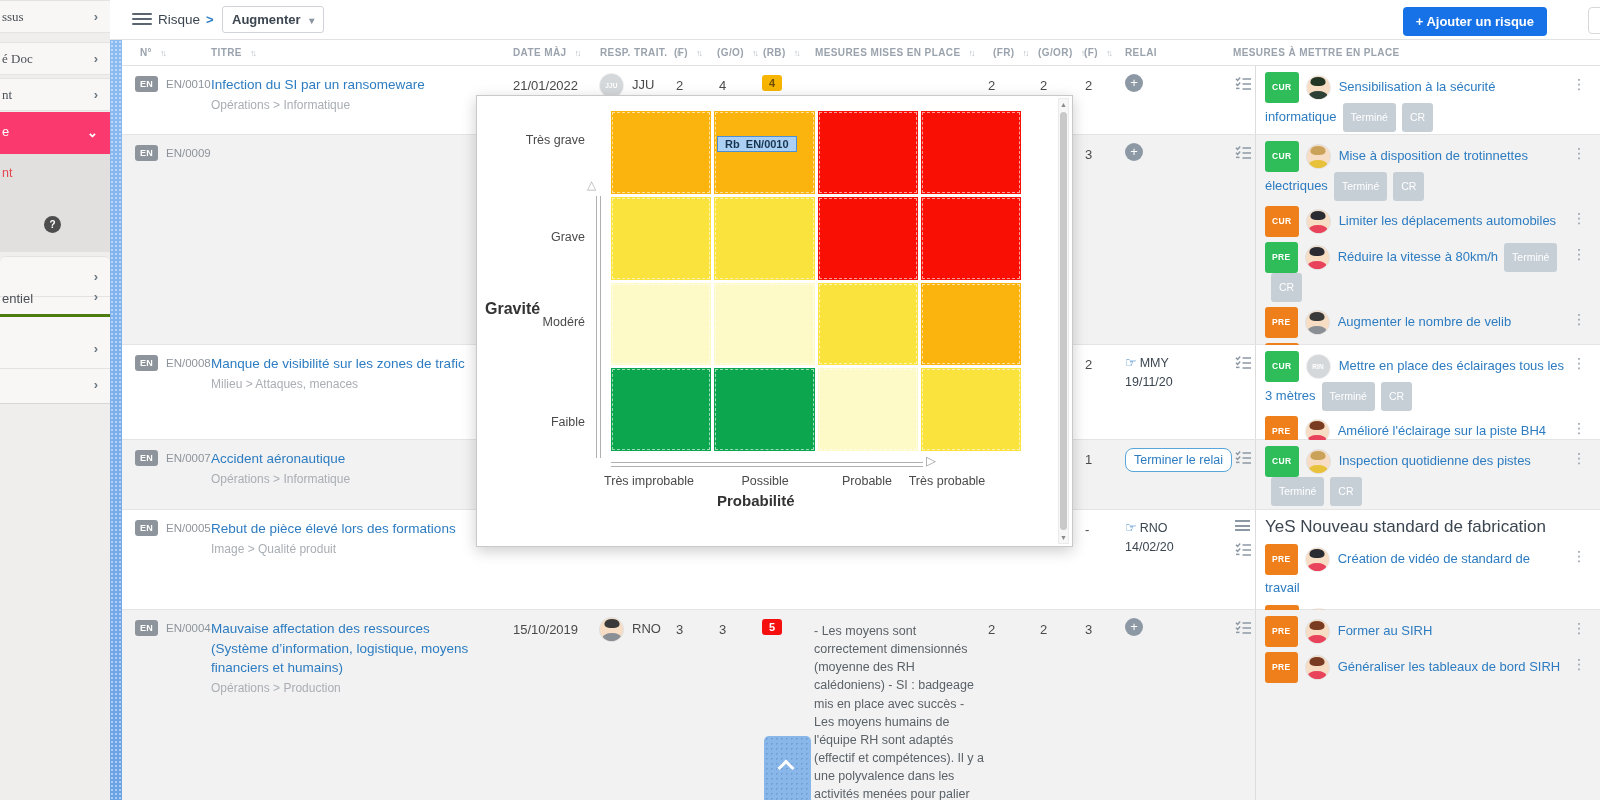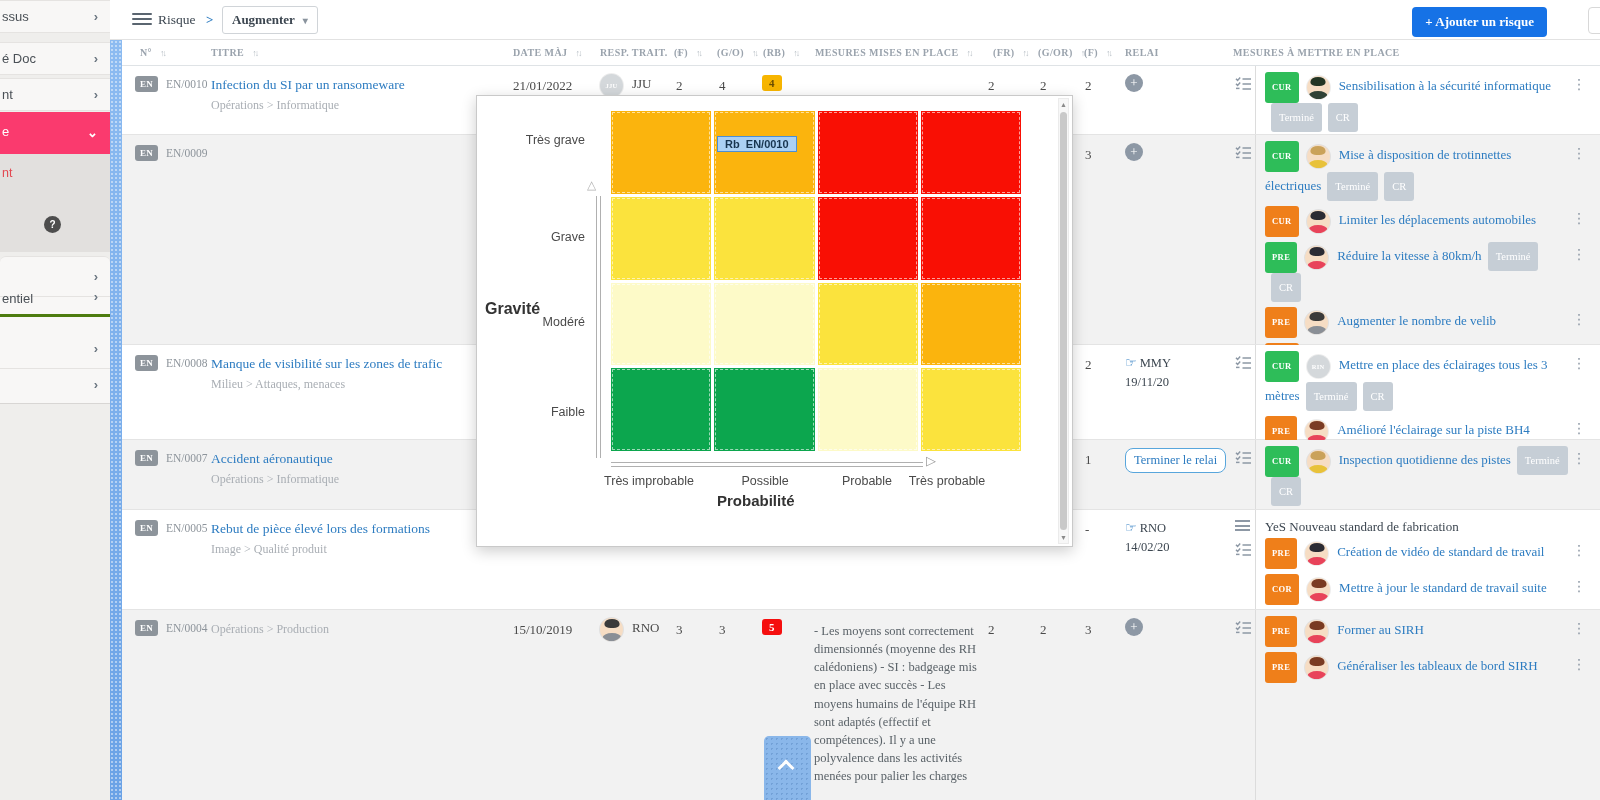--- a/index.html
+++ b/index.html
@@ -4,36 +4,36 @@
 <style>
   * { margin:0; padding:0; box-sizing:border-box; }
   html,body { width:1600px; height:800px; overflow:hidden; background:#fff;
     font-family:"Liberation Sans", sans-serif; }
   body { position:relative; color:#4a4a4a; }
 
   
   .sidebar { position:absolute; left:0; top:0; width:110px; height:800px; background:#efeeec; z-index:2; }
   .snav-item { position:absolute; left:0; width:110px; height:33px; background:#f8f7f6;
     border-bottom:1px solid #e5e3e1; border-top:1px solid #e5e3e1; font-size:13px; color:#4a5056; }
-  .snav-item .lbl { position:absolute; left:2px; top:8px; white-space:nowrap; }
+  .snav-item .lbl { position:absolute; left:2px; top:8px; white-space:nowrap;font-family:Liberation Serif, serif; }
   .chev { position:absolute; right:12px; top:8px; color:#6b7681; font-size:13px; font-weight:bold; }
   .snav-active { position:absolute; left:0; top:112px; width:110px; height:42px; background:#fa3a6e; color:#fff; }
   .snav-active .lbl { position:absolute; left:2px; top:12px; font-size:13px; }
   .snav-active .chev { color:#fff; top:13px; }
   .subpanel { position:absolute; left:0; top:154px; width:110px; height:98px; background:#e2e0de; }
   .subpanel .sub { position:absolute; left:2px; top:12px; color:#e34850; font-size:12.5px; }
   .help-circle { position:absolute; left:44px; top:62px; width:17px; height:17px; border-radius:50%;
     background:#4d4d4d; color:#fff; font-size:10px; font-weight:bold; text-align:center; line-height:17px; }
   .scard2 { position:absolute; left:0; top:256px; width:110px; height:148px; background:#f8f7f6;
     border-top:1px solid #e5e3e1; border-bottom:1px solid #d8d6d4; border-radius:6px 6px 0 0; }
   .scard2 .it { position:absolute; left:0; width:110px; height:36px; }
   .scard2 .it .lbl { position:absolute; left:2px; top:10px; font-size:13px; color:#4a5056; white-space:nowrap; }
 
   
-  .main { position:absolute; left:110px; top:0; right:0; height:800px;font-family:Liberation Serif, serif; }
+  .main { position:absolute; left:110px; top:0; right:0; height:800px; }
   .topbar { position:absolute; left:0; top:0; right:0; height:40px; background:#fff; border-bottom:1px solid #e2e2e2; z-index:3; }
   .burger { position:absolute; left:22px; top:13px; width:20px; height:14px; cursor:pointer; }
   .burger span { display:block; height:2px; background:#5a6570; margin-bottom:3px; border-radius:1px; }
   .bc-root { position:absolute; left:48px; top:12px; font-size:13.5px; color:#3c4650; }
   .bc-sep { position:absolute; left:96px; top:12px; font-size:13px; color:#2d7cc1; font-weight:bold; }
   .bc-dd { position:absolute; left:112px; top:6px; border:1px solid #d0d4d8; border-radius:3px; background:#fff;
     padding:5px 9px; font-size:13px; color:#3c4650; font-weight:bold; }
   .bc-dd .caret { color:#8a949e; font-size:10px; margin-left:5px; }
   .add-btn { position:absolute; right:53px; top:7px; background:#1672e6; color:#fff; border:none; border-radius:4px;
     padding:7px 13px; font-size:13px; font-weight:bold; font-family:inherit; cursor:pointer; }
@@ -92,32 +92,32 @@
   .photo-a { --hair:#233524; --shirt:#2f4136; } .photo-b { --hair:#caa25a; --shirt:#e8c23a; }
   .photo-c { --hair:#2b2b33; --shirt:#e8435a; } .photo-d { --hair:#3a3a3a; --shirt:#8a8f96; }
   .photo-e { --hair:#7a3b23; --shirt:#e8435a; }
   .av.init { background:#d4d8db; } .av.init::before,.av.init::after { display:none; }
   .av.init span { position:absolute; inset:0; color:#fff; font-size:6.5px; font-weight:bold;
     text-align:center; line-height:23px; letter-spacing:.2px; }
   .mlabel { color:#2d7cc1; font-size:13px; cursor:pointer; }
   .mbadge { display:inline-block; background:#c6ced6; color:#fff; font-size:10.5px; padding:2px 8px;
     border-radius:3px; margin-left:6px; }
   .kebab { position:absolute; right:-18px; top:0; color:#8d98a5; font-size:14px; cursor:pointer; }
-  .grp-title { font-size:13px; color:#3c4650; line-height:22px; display:block; margin-bottom:0; }
+  .grp-title { font-size:17px; color:#3c4650; line-height:22px; display:block; margin-bottom:6px; }
   .icon-btn { cursor:pointer; }
   .burger-sm { display:inline-block; width:15px; }
   .burger-sm i { display:block; height:2px; background:#8d98a5; margin-bottom:2.5px; }
 
   
   .overlay { position:absolute; left:476px; top:95px; width:597px; height:452px; background:#fff;
     border:1px solid #c9c9c9; box-shadow:0 4px 14px rgba(0,0,0,.2); z-index:5; }
   .ov-gravite { position:absolute; left:8px; top:204px; font-size:16px; font-weight:bold; color:#333; }
   .ov-prob { position:absolute; left:240px; top:396px; font-size:15px; font-weight:bold; color:#333; }
   .yl { position:absolute; left:30px; width:78px; text-align:right; font-size:12.5px; color:#4a4a4a; line-height:1.35; }
-  .yl0{top:36px}.yl1{top:133px}.yl2{top:218px}.yl3{top:308px}
+  .yl0{top:36px}.yl1{top:133px}.yl2{top:218px}.yl3{top:318px}
   .xl { position:absolute; top:378px; transform:translateX(-50%); font-size:12.5px; color:#4a4a4a; white-space:nowrap;text-align:center; }
   .mgrid { position:absolute; left:134px; top:15px; width:410px; height:340px; background:#fff;
     display:grid; grid-template-columns:repeat(4,1fr); grid-template-rows:repeat(4,1fr); gap:3px; }
   .mcell { outline:1px dashed rgba(255,255,255,.6); outline-offset:-2px; cursor:pointer; }
   .marker { position:absolute; left:240px; top:40px; background:#abd0f3; border:1px solid #4b8fd4;
     font-size:11px; font-weight:bold; color:#17344f; padding:1px 7px; white-space:nowrap; cursor:grab; }
   .vslider { position:absolute; left:119px; top:100px; height:262px; width:5px;
     border-left:1px solid #b0b0b0; border-right:1px solid #b0b0b0; }
   .vslider-tri { position:absolute; left:110px; top:82px; color:#b5b5b5; font-size:12px; }
   .hslider { position:absolute; left:134px; top:366px; width:312px; height:5px;
@@ -343,20 +343,21 @@
           <div class="cell c-measures" style="top: 0px; bottom: 0px;">
             <span class="grp-title">YeS Nouveau standard de fabrication</span>
             <div class="measure"><span class="mtype mo">PRE</span><span class="av photo-c"></span><span class="mlabel">Création de vidéo de standard de travail</span><span class="kebab">⋮</span></div>
             <div class="measure"><span class="mtype mo">COR</span><span class="av photo-e"></span><span class="mlabel">Mettre à jour le standard de travail suite aux 1er test de montage</span><span class="kebab">⋮</span></div>
           </div>
         </div>
         <div class="trow alt" style="height: 250px;">
           <span class="cell c-tag">EN</span>
           <span class="cell c-id">EN/0004</span>
           <div class="cell c-titlewrap">
+            <div class="rtitle">Mauvaise affectation des ressources (Système d’information, logistique, moyens financiers et humains)</div>
             <div class="rcat">Opérations &gt; Production</div>
           </div>
           <span class="cell c-date">15/10/2019</span>
           <span class="cell c-resp"><span class="av photo-d"></span><span>RNO</span></span>
           <span class="cell c-f">3</span>
           <span class="cell c-go">3</span>
           <span class="cell c-rb"><span class="rb-badge rb-red">5</span></span>
           <div class="cell c-mep">- Les moyens sont correctement dimensionnés (moyenne des RH calédoniens) - SI : badgeage mis en place avec succès - Les moyens humains de l'équipe RH sont adaptés (effectif et compétences). Il y a une polyvalence dans les activités menées pour palier les charges</div>
           <span class="cell c-fr">2</span>
           <span class="cell c-gor">2</span>

